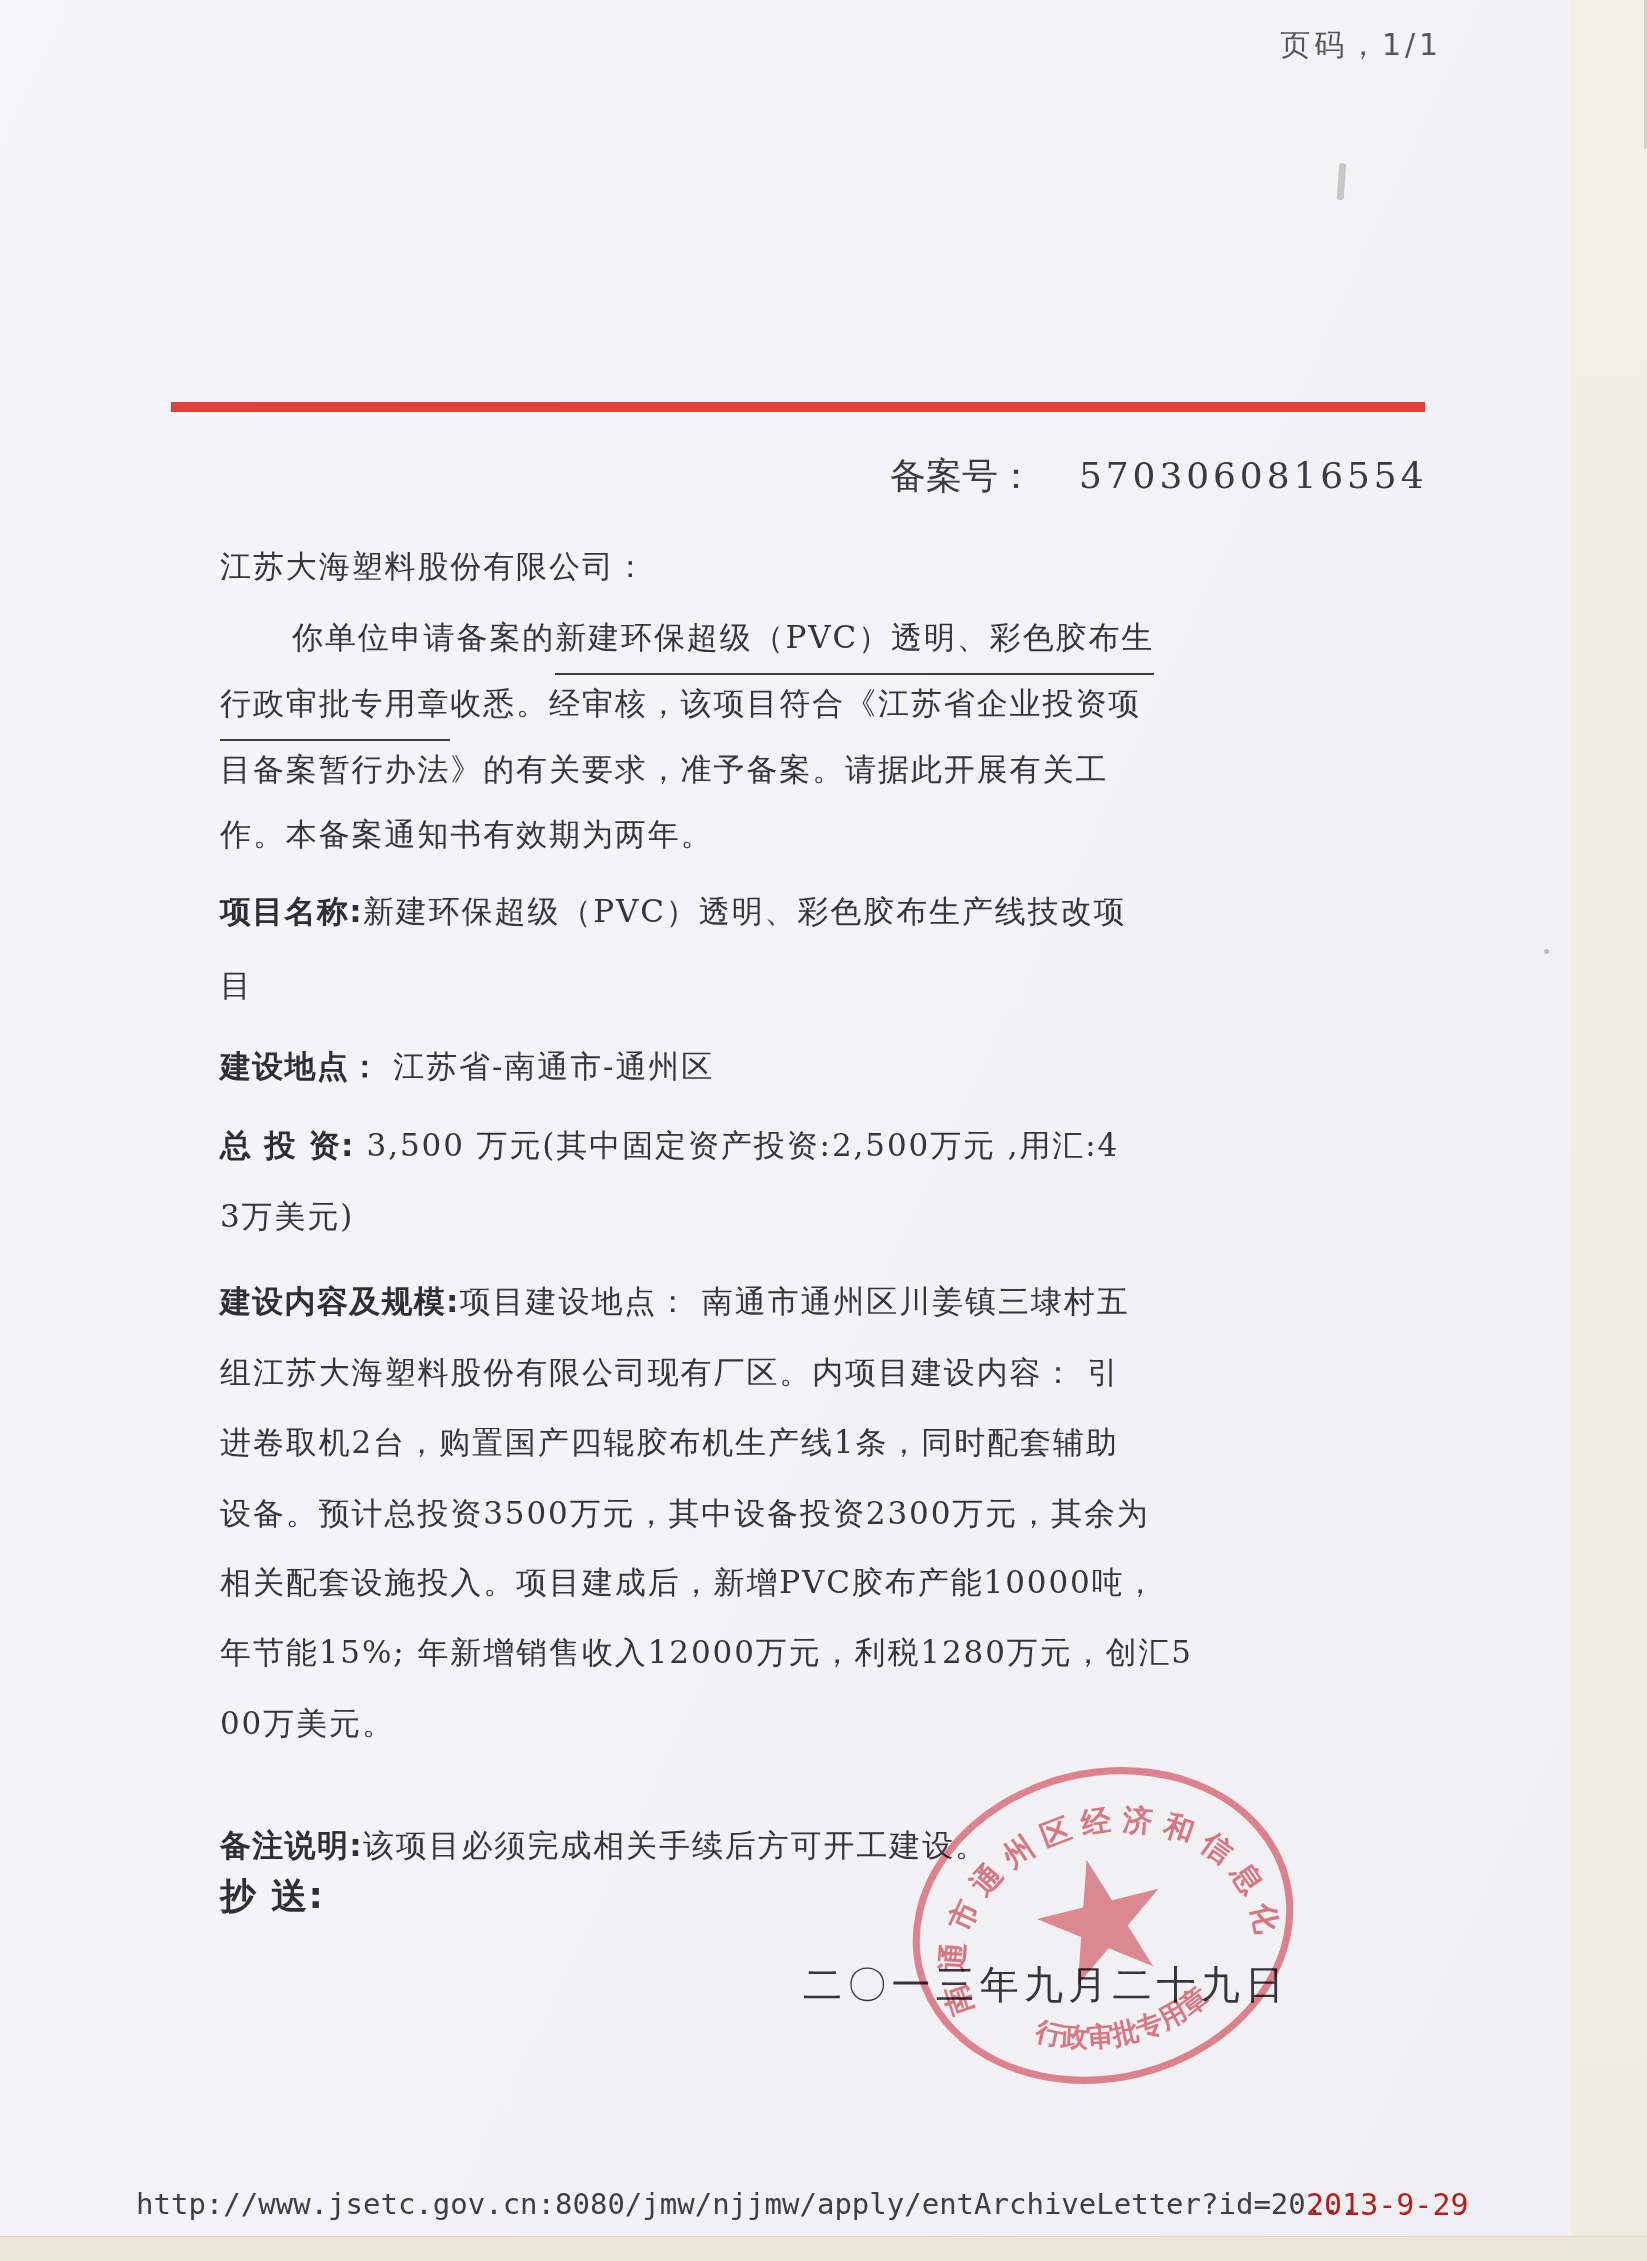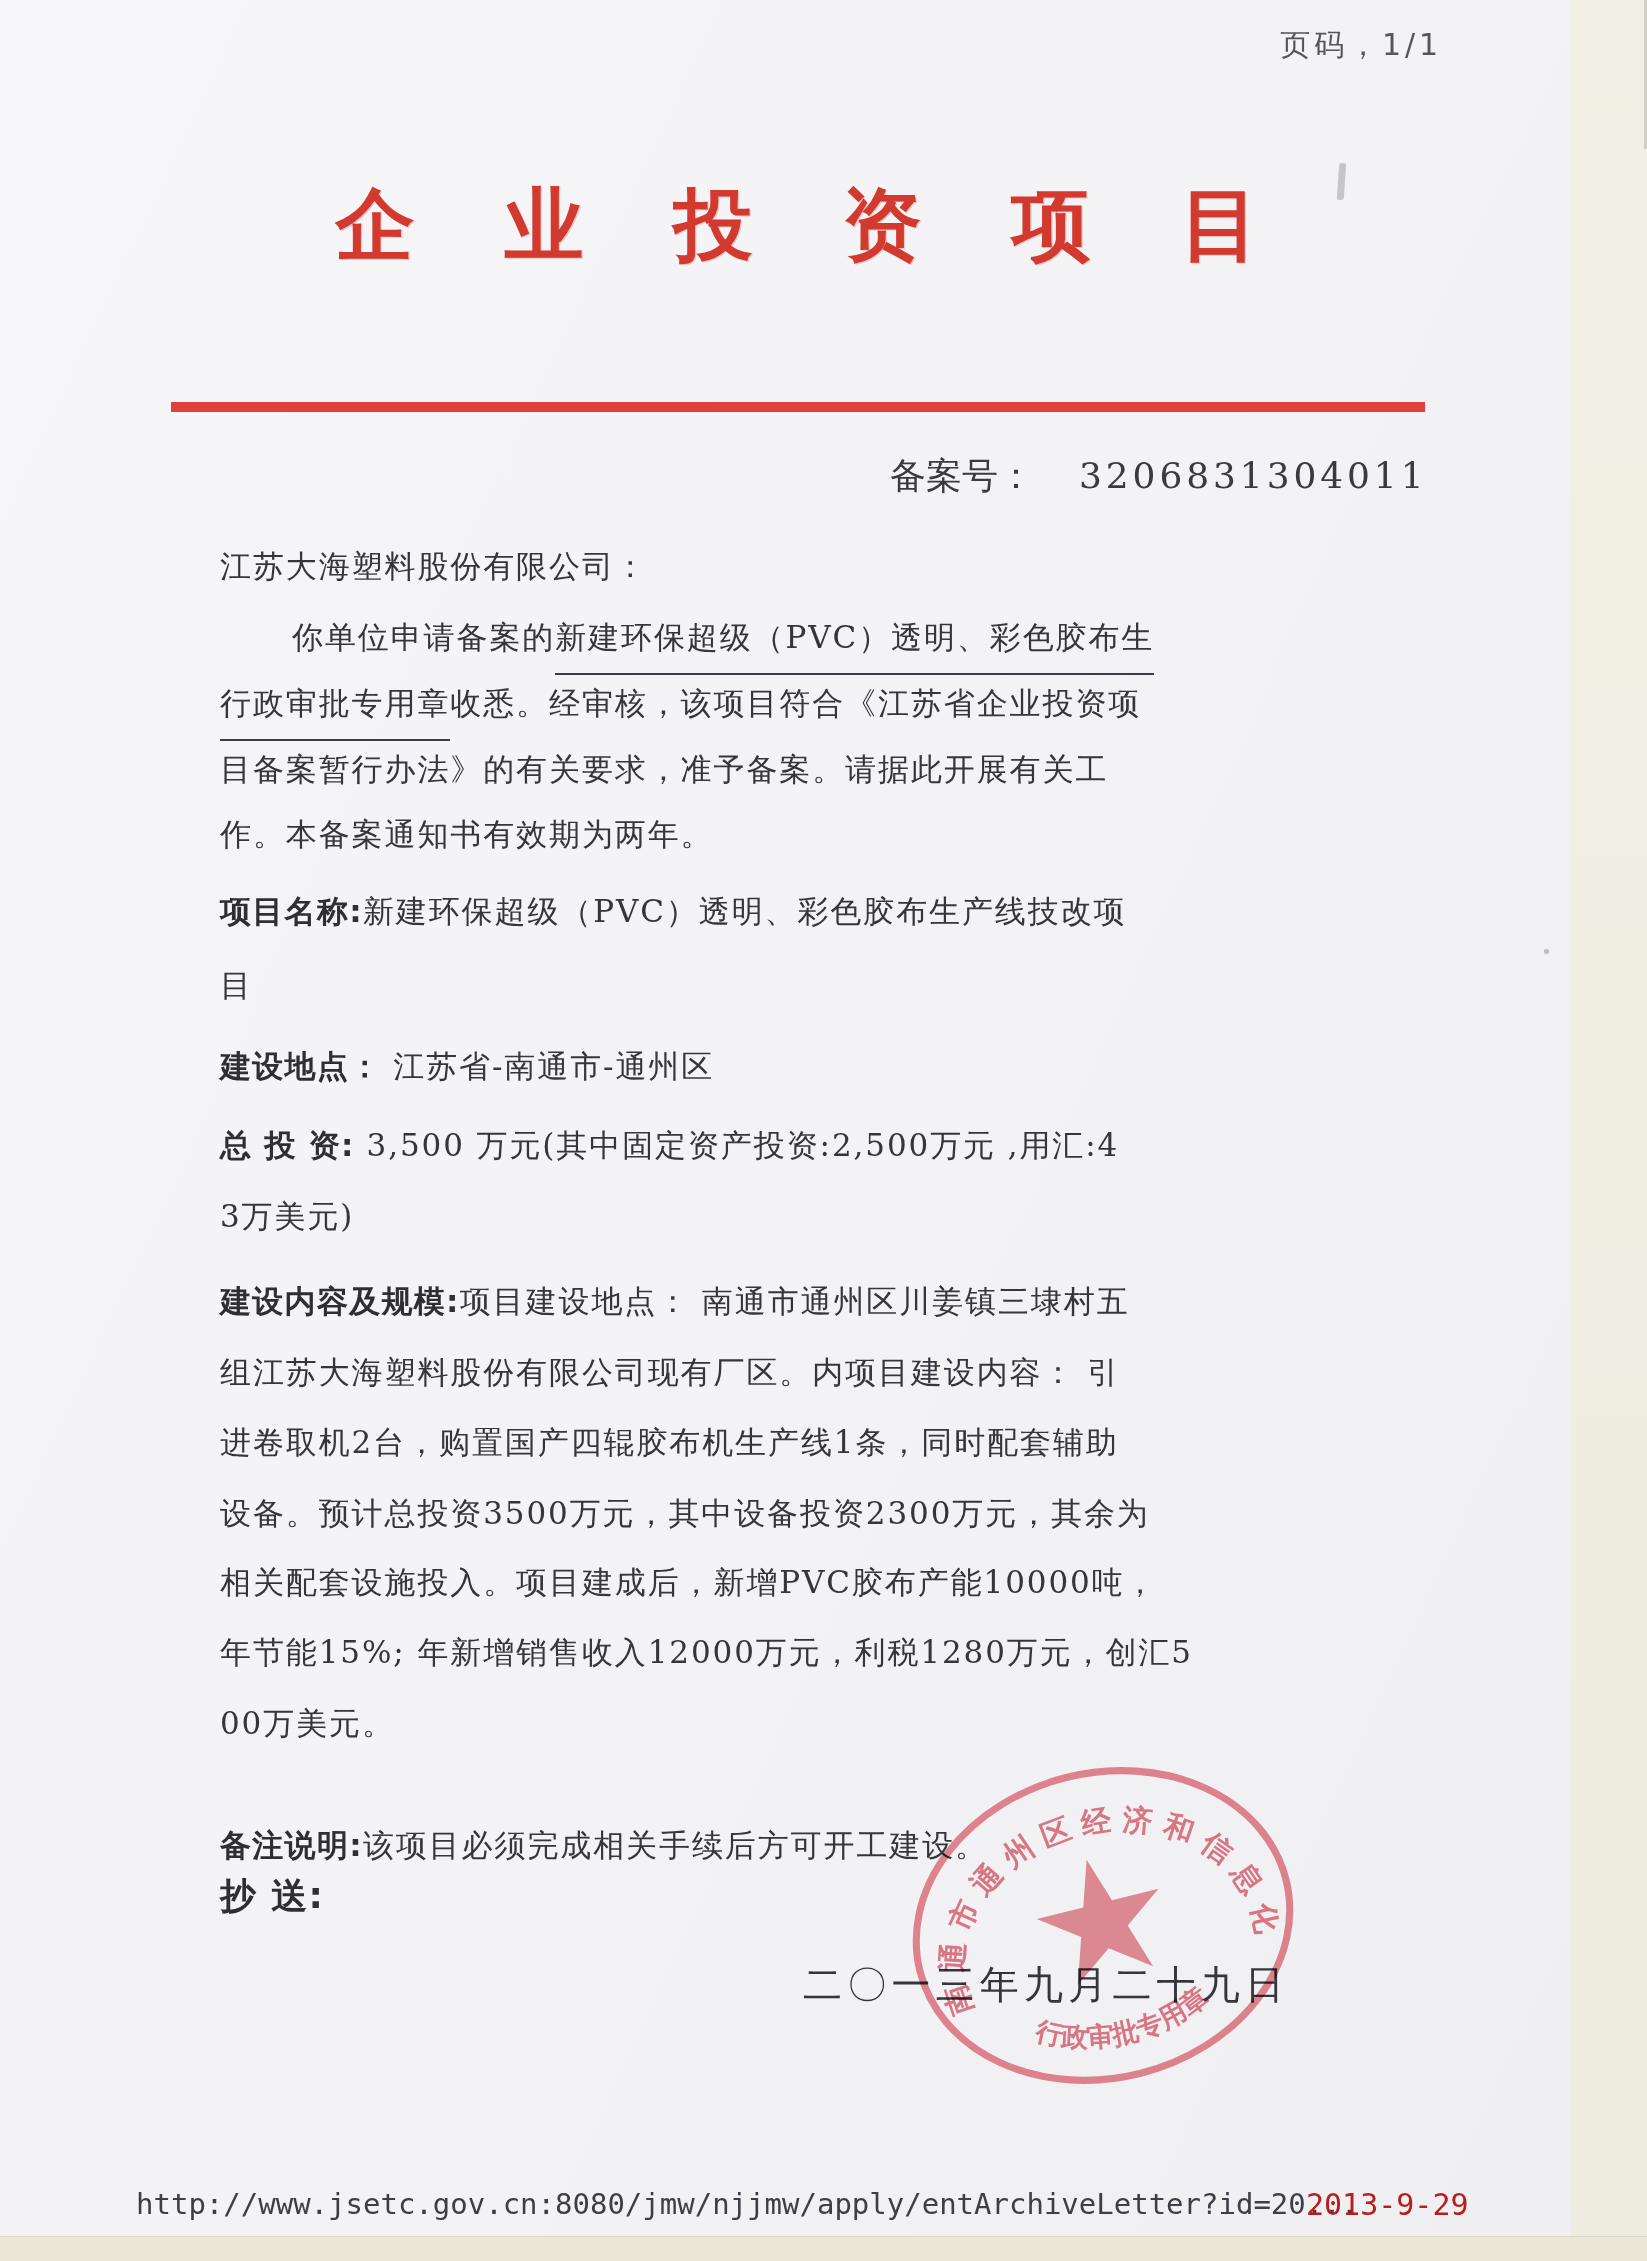--- a/index.html
+++ b/index.html
@@ -101,25 +101,24 @@
 <div class="sheet"></div>
 <div class="backing-right"></div>
 <div class="backing-bottom"></div>
 <div class="edge-sliver"></div>
 <div class="artifact-dash"></div>
 <div class="artifact-dot"></div>
 
 <div class="page-label">页码，1/1</div>
 
 <div class="title-block">
-  <div class="title-line1">企业投资项目</div>
 </div>
 <div class="red-rule"></div>
 
-<div class="filing-row"><span>备案号：</span><span class="filing-number">3206831304011</span></div>
+<div class="filing-row"><span>备案号：</span><span class="filing-number">5703060816554</span></div>
 
 <div class="bodyline" style="left:220px;top:546px;">江苏大海塑料股份有限公司：</div>
 
 <div class="bodyline" style="left:292px;top:617px;"><span>你单位申请备案的</span><span class="uline">新建环保超级（PVC）透明、彩色胶布生</span></div>
 
 <div class="bodyline" style="left:220px;top:683px;"><span class="uline">行政审批专用章</span><span>收悉。经审核，该项目符合《江苏省企业投资项</span></div>
 
 <div class="bodyline" style="left:220px;top:749px;">目备案暂行办法》的有关要求，准予备案。请据此开展有关工</div>
 <div class="bodyline" style="left:220px;top:814px;">作。本备案通知书有效期为两年。</div>
 

